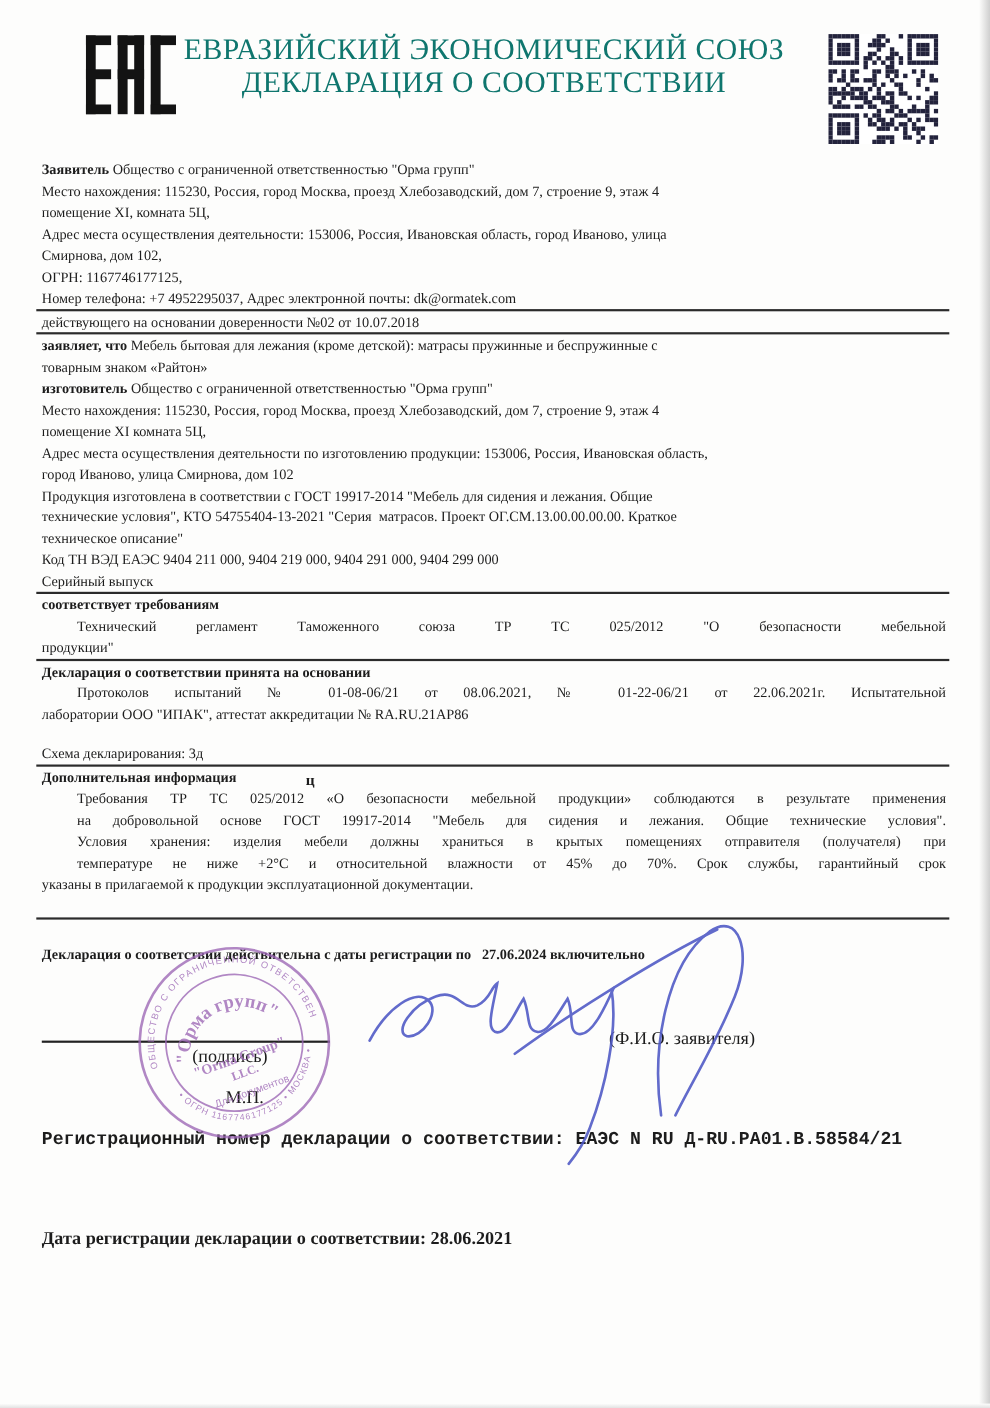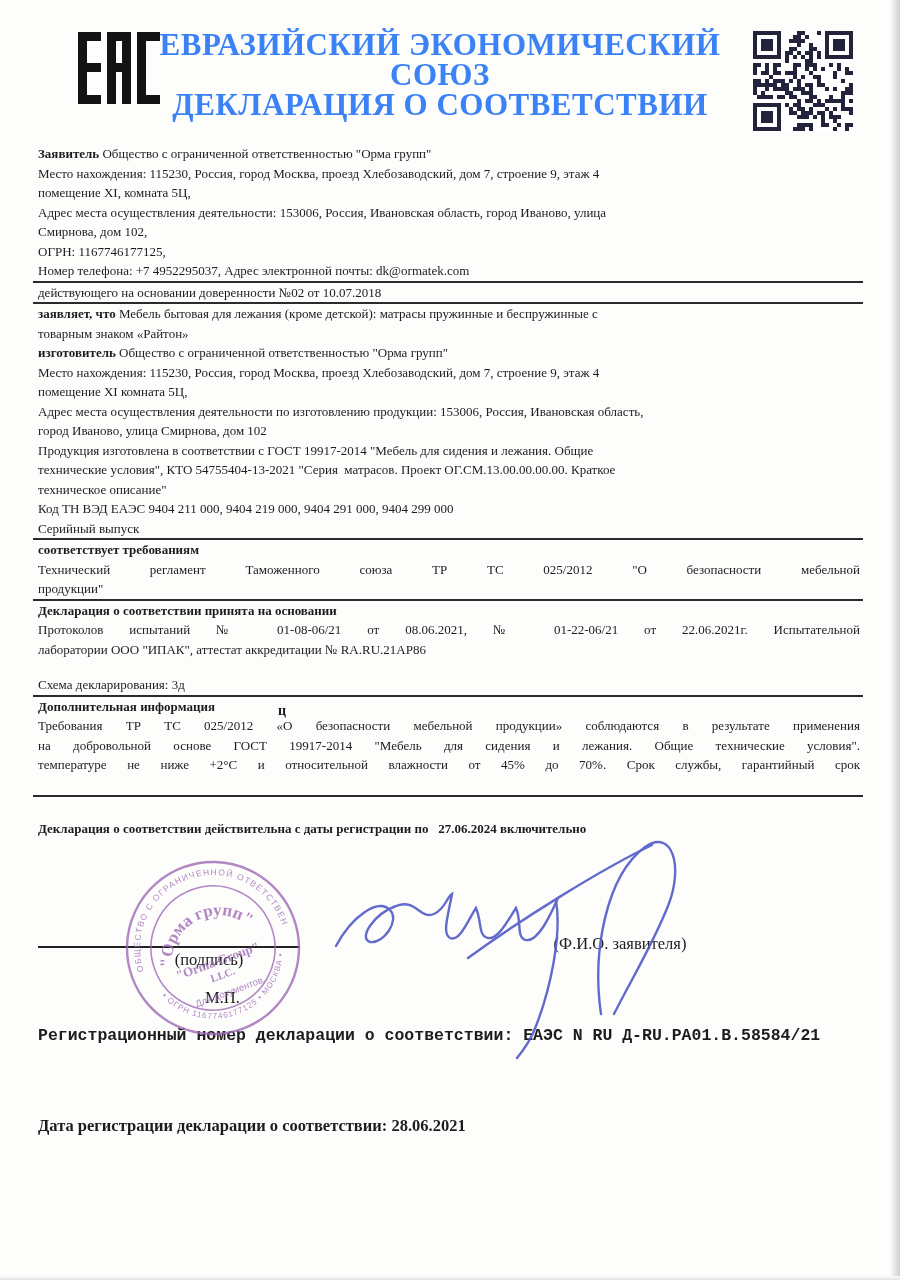--- a/index.html
+++ b/index.html
@@ -8,29 +8,29 @@
   .page{position:relative;width:900px;height:1280px;background:#fdfdfc;}
 
   
   .edge-right{position:absolute;top:0;right:0;bottom:0;width:10px;
     background:linear-gradient(to right,#fdfdfc,#cfcfcf);}
   .edge-bottom{position:absolute;left:0;right:0;bottom:0;height:4px;
     background:linear-gradient(to bottom,#fdfdfc,#e2e2e2);}
 
   
   .hdr-titles{position:absolute;left:130px;top:30px;width:620px;text-align:center;
-    font-weight:bold;font-size:31px;line-height:30px;letter-spacing:.5px;color:#3b82f6;}
+    font-weight:normal;font-size:27px;line-height:30px;letter-spacing:.5px;color:#0f766e;}
   .eac-logo{position:absolute;left:78px;top:32px;}
   .qr{position:absolute;left:753px;top:31px;}
 
   
   .doc-body{position:absolute;left:38px;top:144px;width:822px;
     font-size:13px;line-height:19.5px;}
   .line{white-space:pre-wrap;}
-  .line.j{white-space:normal;text-align:justify;text-align-last:justify;}
+  .line.j{white-space:normal;text-align:justify;text-align-last:justify;margin-left:32px;}
   .line b{font-weight:bold;}
   .rule{border-top:2px solid #2b2b2b;margin-left:-5px;margin-right:-3px;height:0;}
 
   .stray{position:absolute;left:278px;top:703px;font-size:14px;font-weight:bold;}
 
   
   .sig-row{position:absolute;top:916px;left:0;width:900px;font-size:16.5px;}
   .sig-left{position:absolute;left:38px;width:262px;}
   .sig-line{height:30px;border-bottom:2px solid #222;}
   .sig-cap{margin-top:2px;text-align:center;padding-left:80px;}
@@ -411,21 +411,23 @@
         <div class="line">лаборатории ООО "ИПАК", аттестат аккредитации № RA.RU.21АР86</div>
       </div>
       <div style="margin-top: 16px;">
         <div class="line">Схема декларирования: 3д</div>
       </div>
       <div class="rule"></div>
       <div>
         <div class="line"><b>Дополнительная информация</b></div>
         <div class="line j">Требования ТР ТС 025/2012 «О безопасности мебельной продукции» соблюдаются в результате применения</div>
         <div class="line j">на добровольной основе ГОСТ 19917-2014 "Мебель для сидения и лежания. Общие технические условия".</div>
+        <div class="line j">Условия хранения: изделия мебели должны храниться в крытых помещениях отправителя (получателя) при</div>
         <div class="line j">температуре не ниже +2°С и относительной влажности от 45% до 70%. Срок службы, гарантийный срок</div>
+        <div class="line">указаны в прилагаемой к продукции эксплуатационной документации.</div>
       </div>
       <div class="rule" style="margin-top: 20px;"></div>
       <div style="margin-top: 22px;">
         <div class="line"><b>Декларация о соответствии действительна с даты регистрации по   27.06.2024 включительно</b></div>
       </div>
     </main>
 
   <div class="stray">ц</div>
 
   <div class="sig-row">

